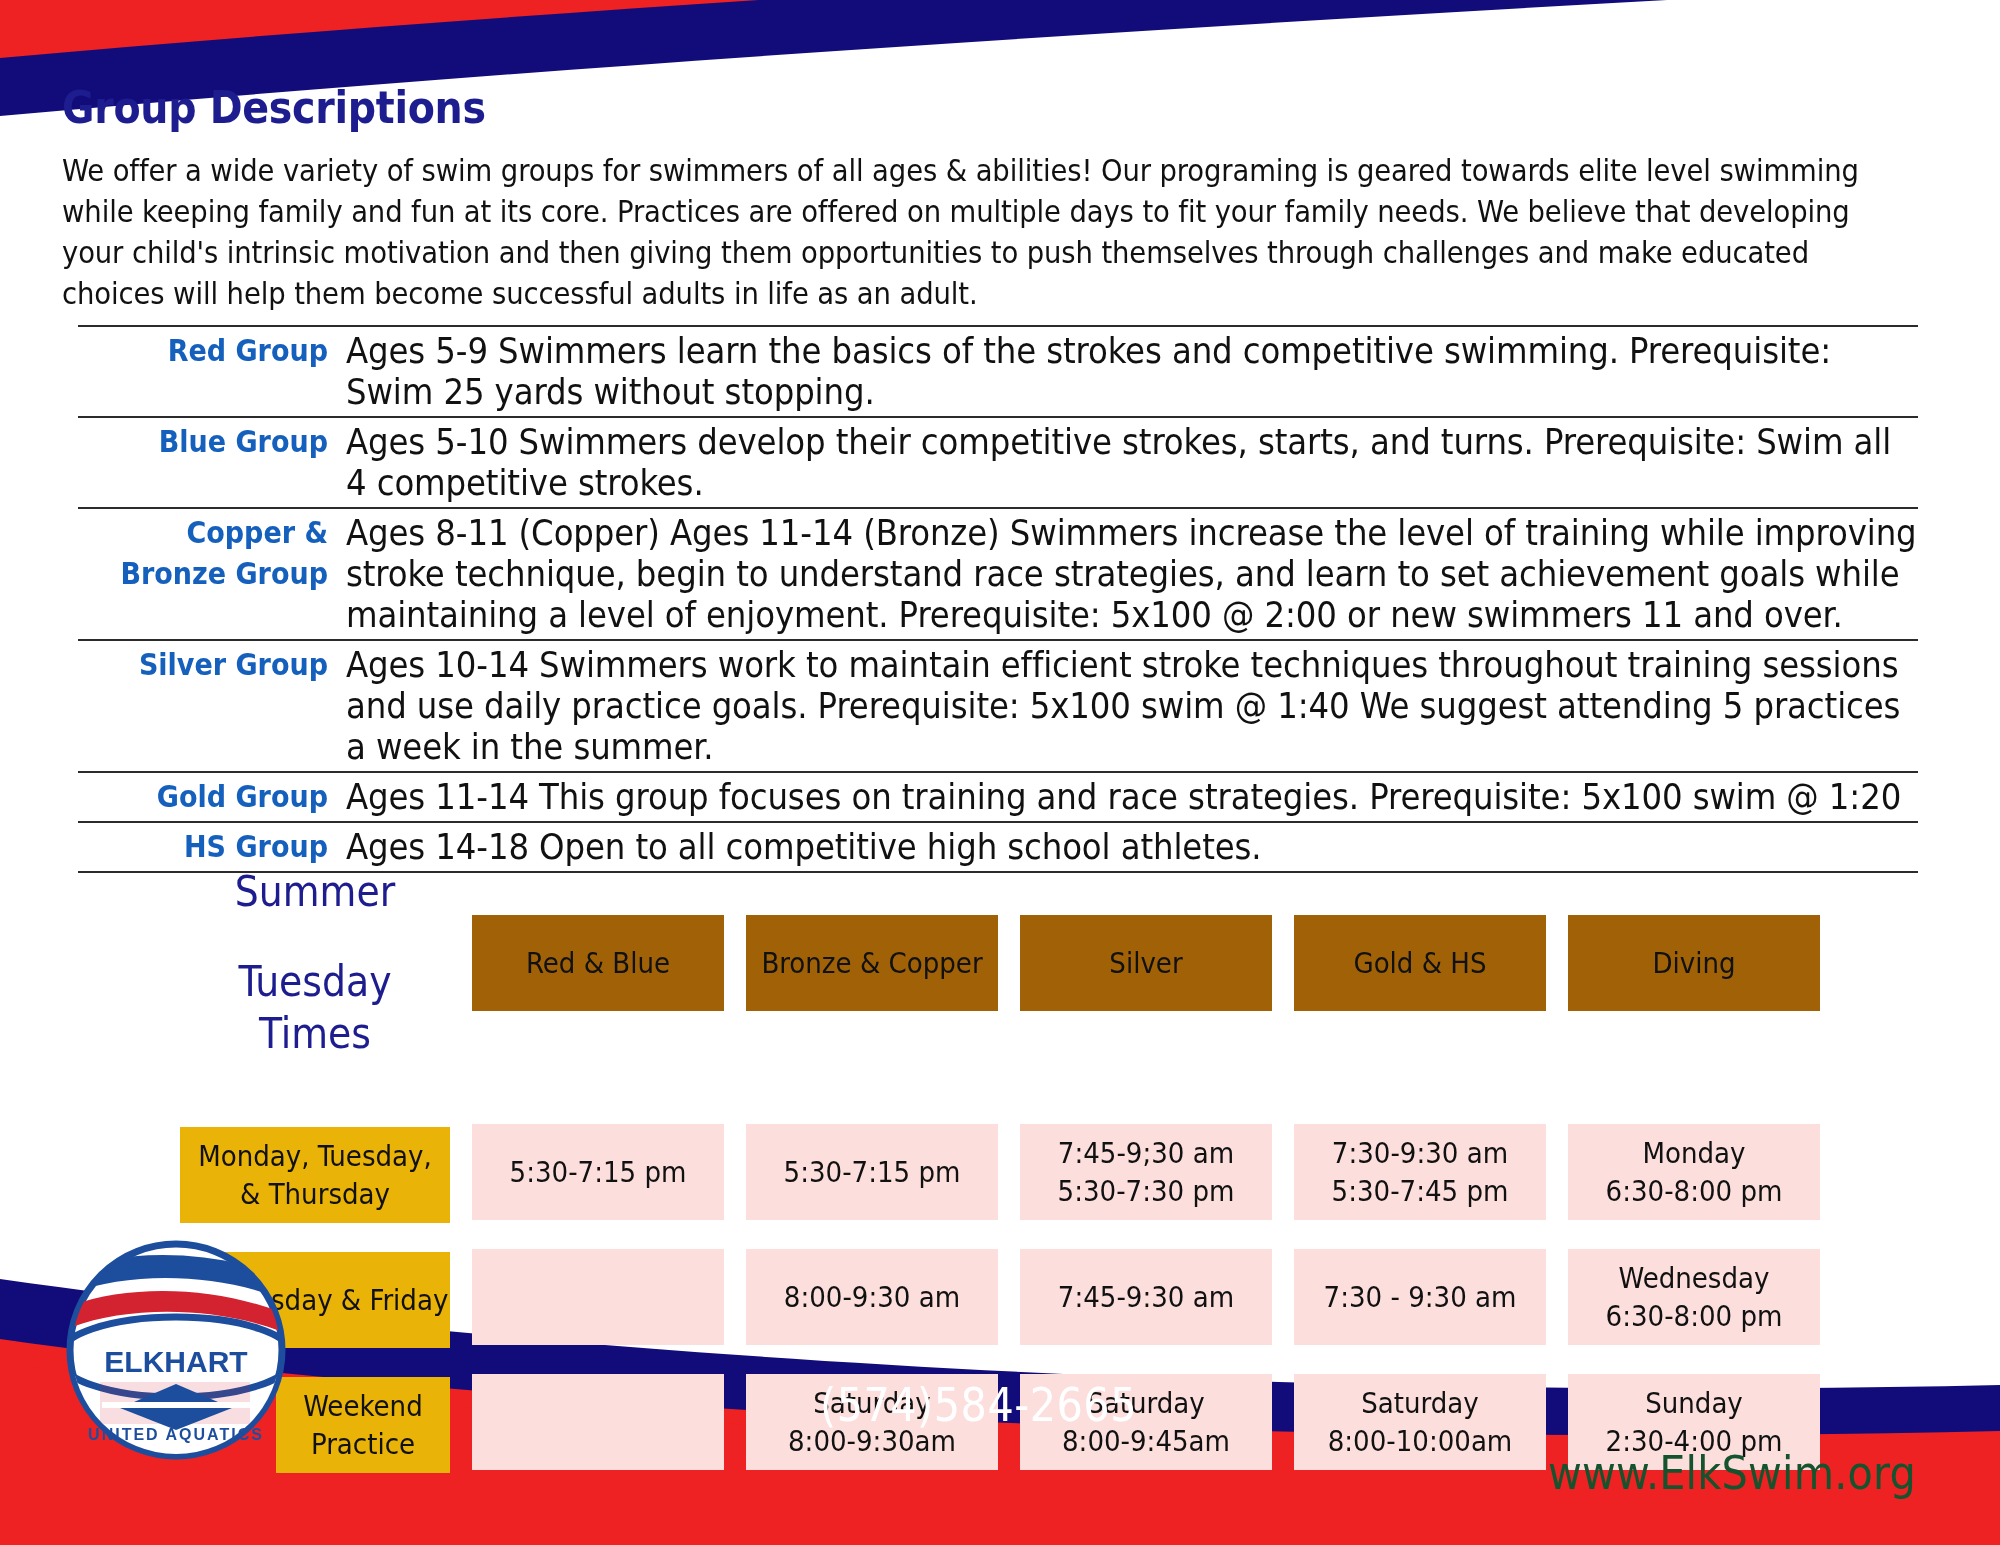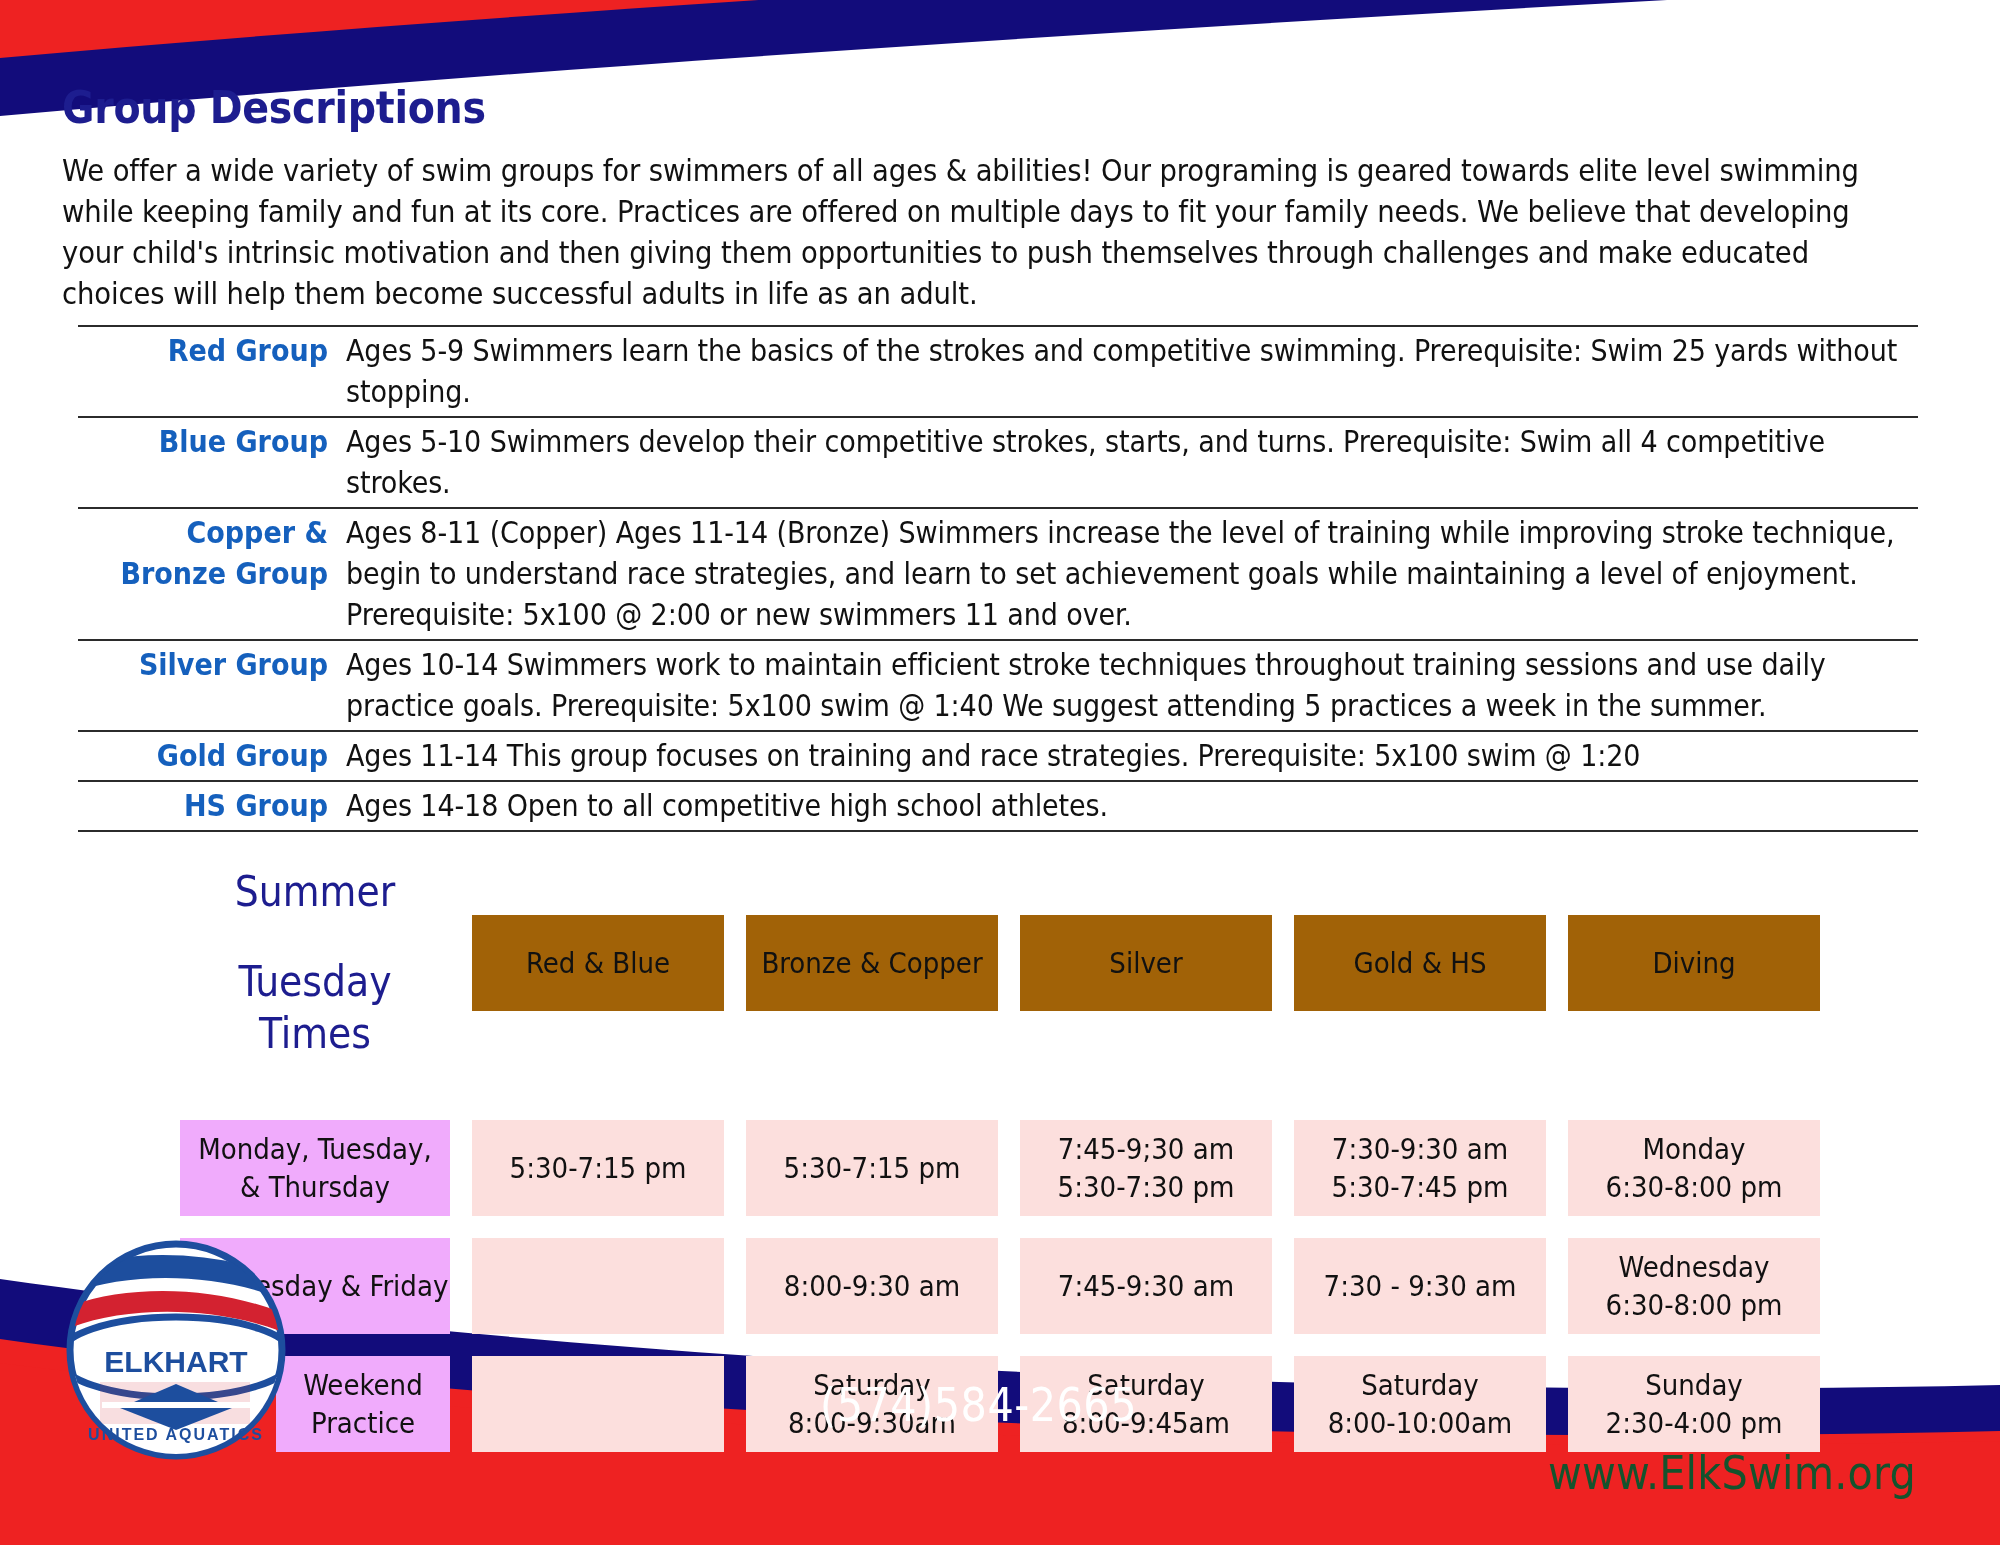--- a/index.html
+++ b/index.html
@@ -41,21 +41,21 @@
   }
   .groups tr:first-child td{border-top:2.5px solid #2b2b2b;}
   .g-label{
     width:250px;
     text-align:right;
     padding-right:14px !important;
     font-size:30px;font-weight:bold;color:#1560bd;
     line-height:41px;white-space:pre-line;
   }
   .g-text{
-    font-size:30px;line-height:41px;color:#111111;
+    font-size:36px;line-height:41px;color:#111111;
     padding-left:4px !important;letter-spacing:-0.1px;
   }
 
   
   .sched{
     position:absolute;left:180px;top:828px;
     width:1760px;
   }
   .sched-row{display:flex;align-items:center;}
   .sched-row + .sched-row{margin-top:22px;}
@@ -69,21 +69,21 @@
   .c-corner{width:270px;padding:0 6px;}
   .c-corner .summer{
     font-size:42px;line-height:52px;color:#1d1d8f;
     text-align:center;width:100%;
   }
   .c-head{
     width:252px;min-height:96px;margin-left:22px;
     background:#a16207;
   }
   .c-rowlabel{
-    width:270px;min-height:96px;background:#f0abfc;
+    width:270px;min-height:96px;background:#eab308;margin-top:7px;
   }
   .c-rowlabel.narrow{
     width:174px;margin-left:96px;
   }
   .c-data{
     width:252px;min-height:96px;margin-left:22px;
     background:#FCDFDD;
   }
 
   

